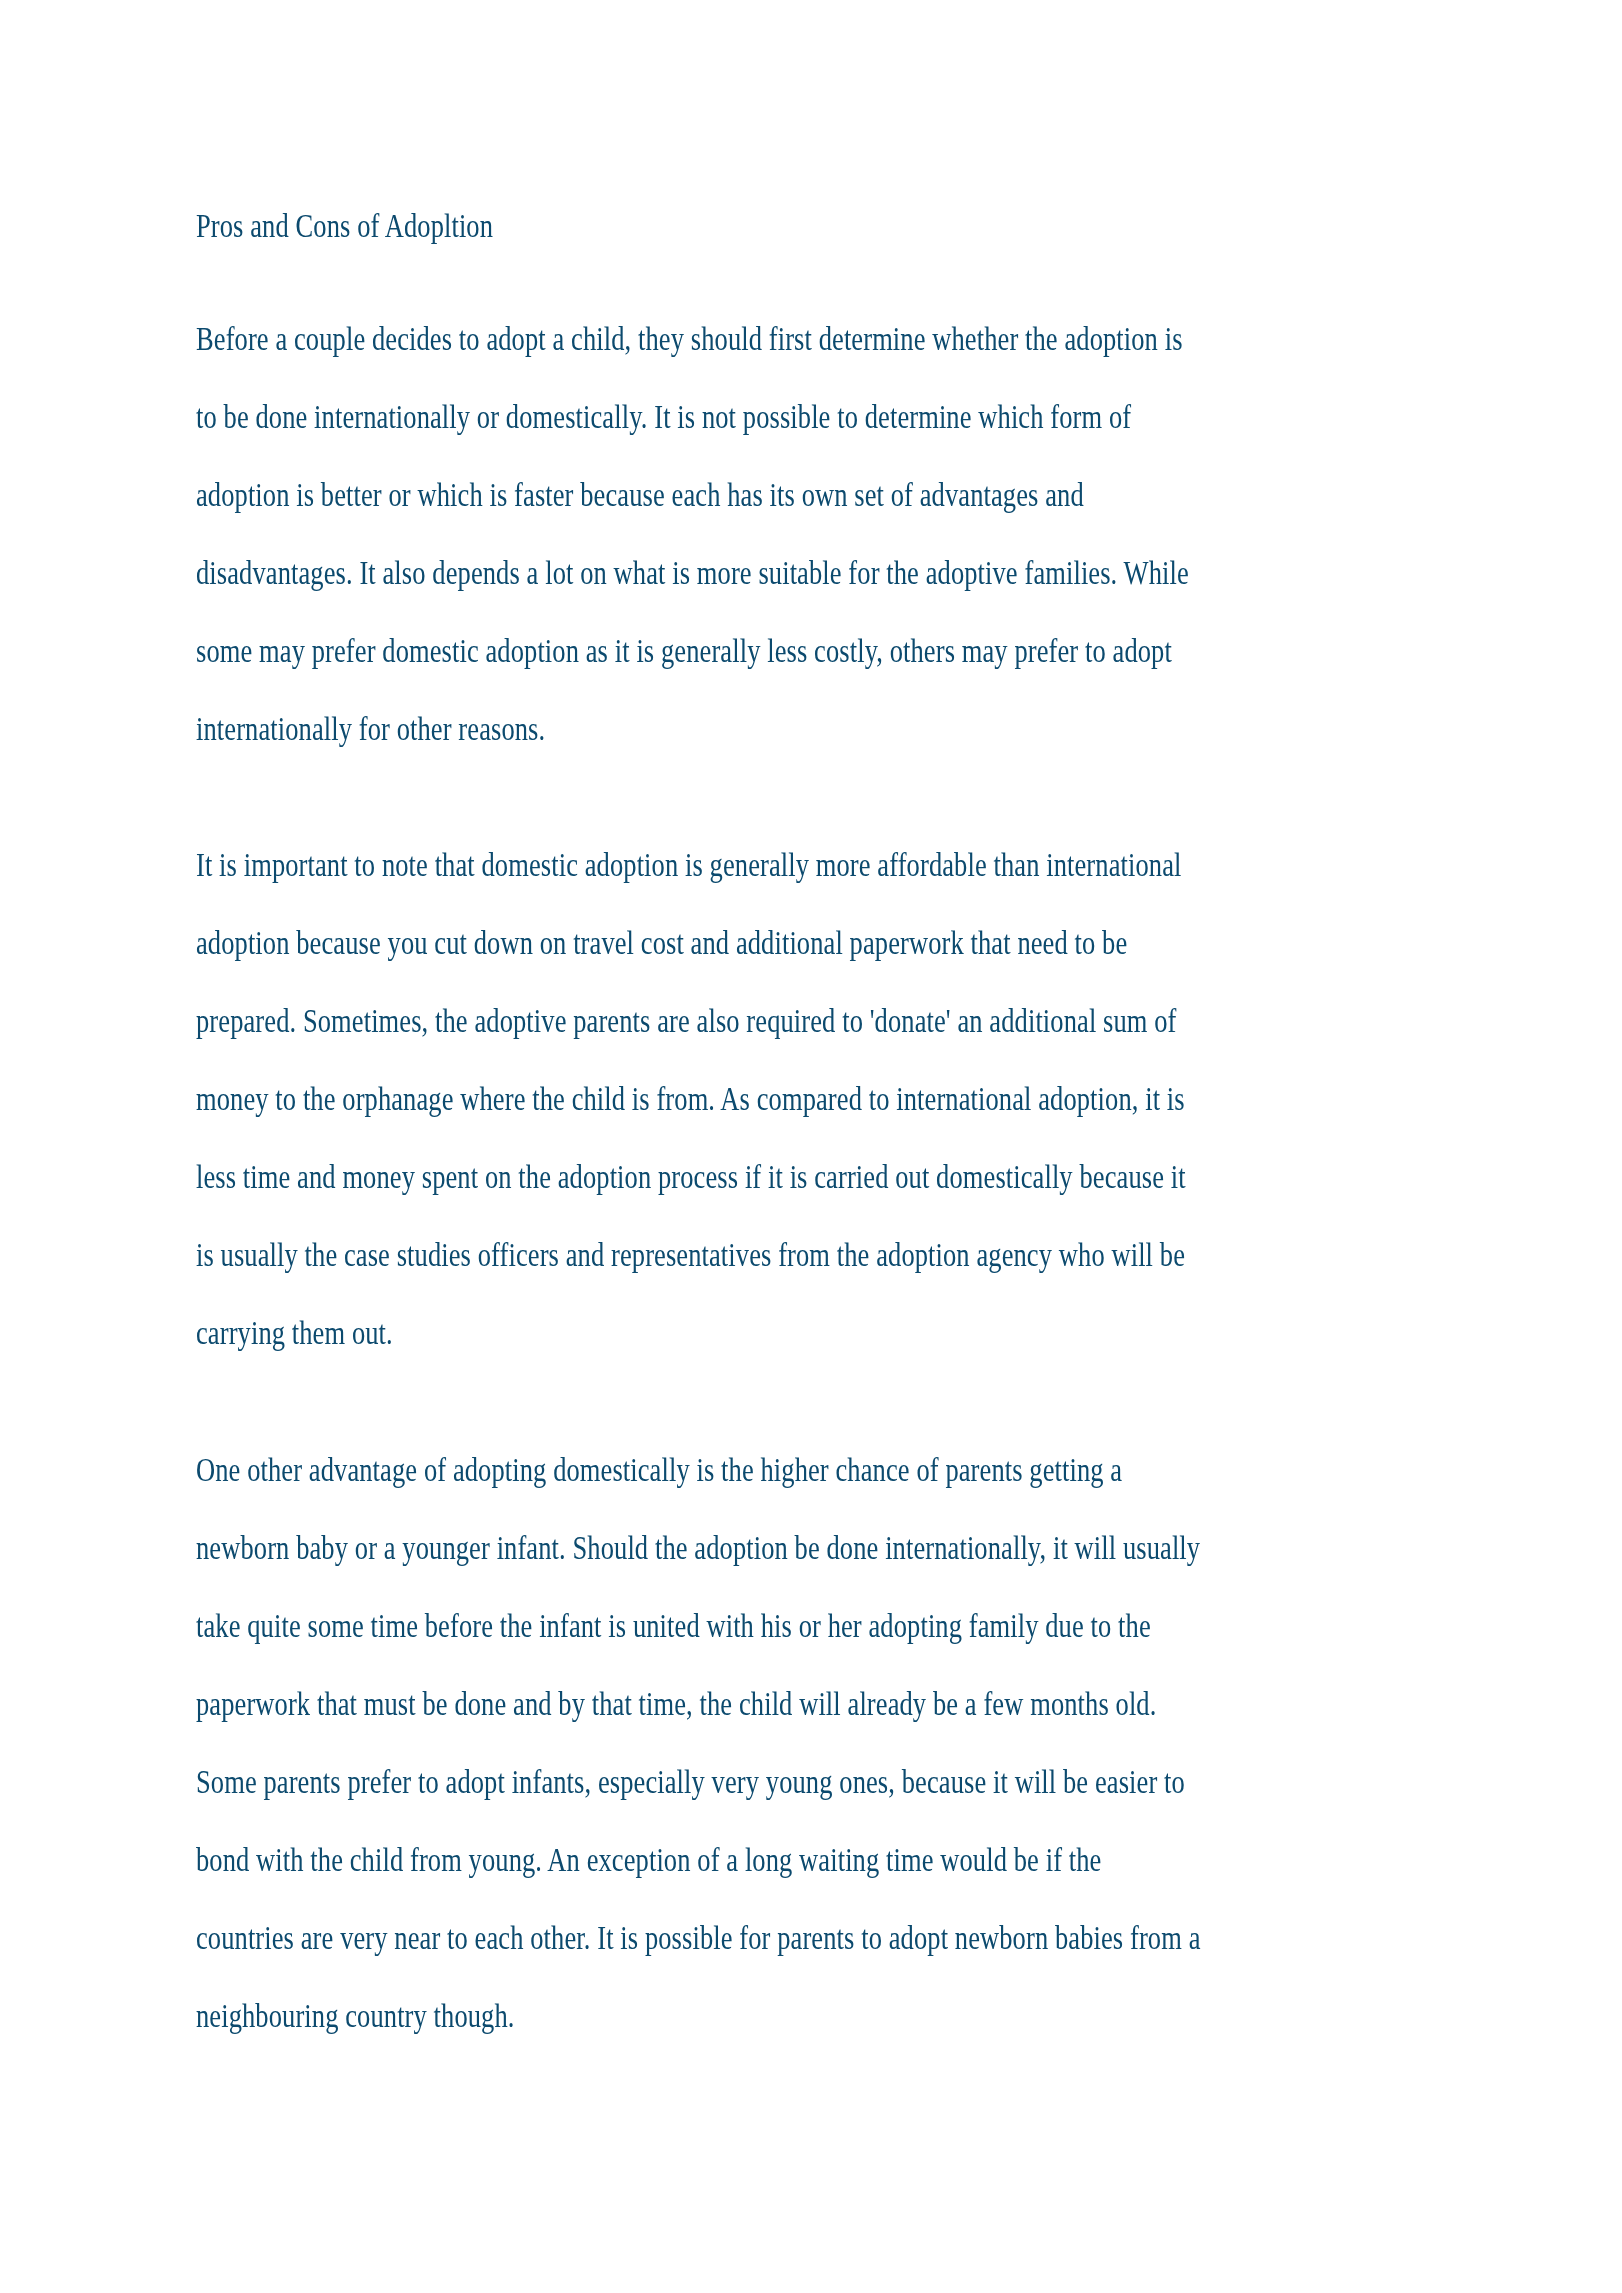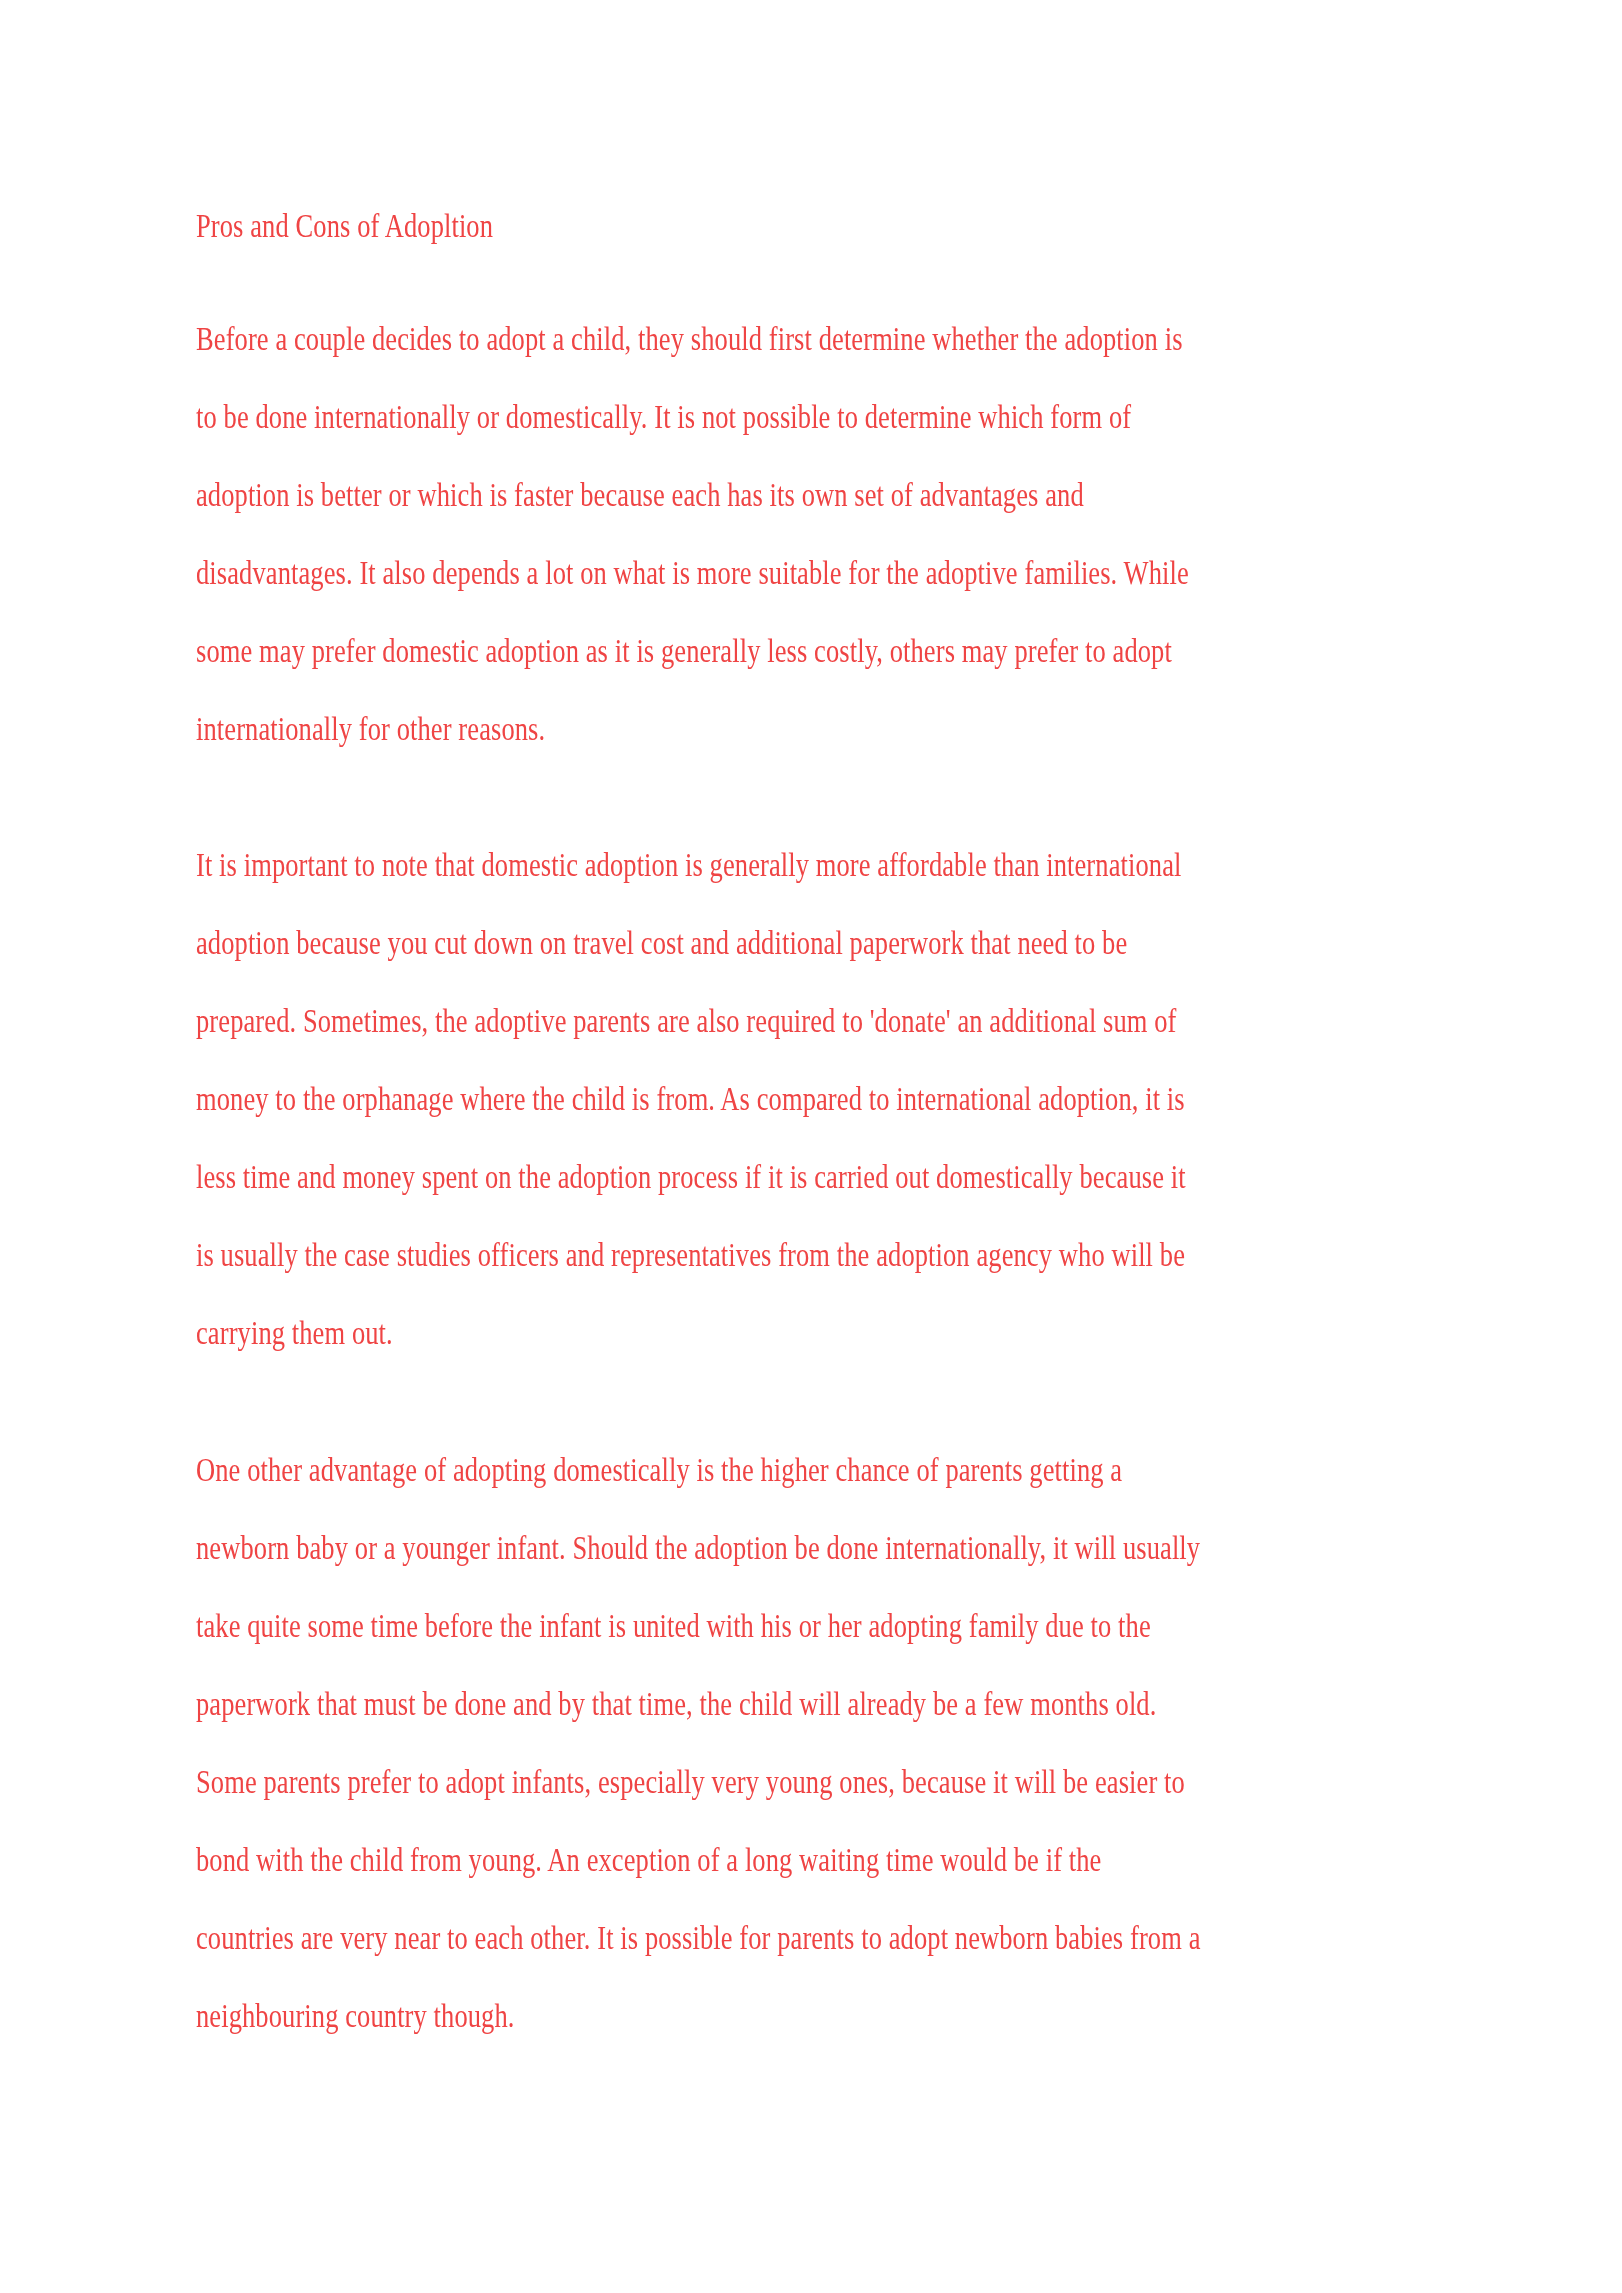--- a/index.html
+++ b/index.html
@@ -7,21 +7,21 @@
     padding: 0;
     background: #ffffff;
   }
   .page {
     position: relative;
     width: 1622px;
     height: 2294px;
     background: #ffffff;
     overflow: hidden;
     font-family: "Liberation Serif", "DejaVu Serif", serif;
-    color: #ef4444;
+    color: #0c4a6e;
   }
   
   .doc {
     position: absolute;
     left: 196px;
     top: 186px;
     width: 1225px;
     font-size: 26.5px;
     line-height: 60px;
     transform: scaleY(1.3);

